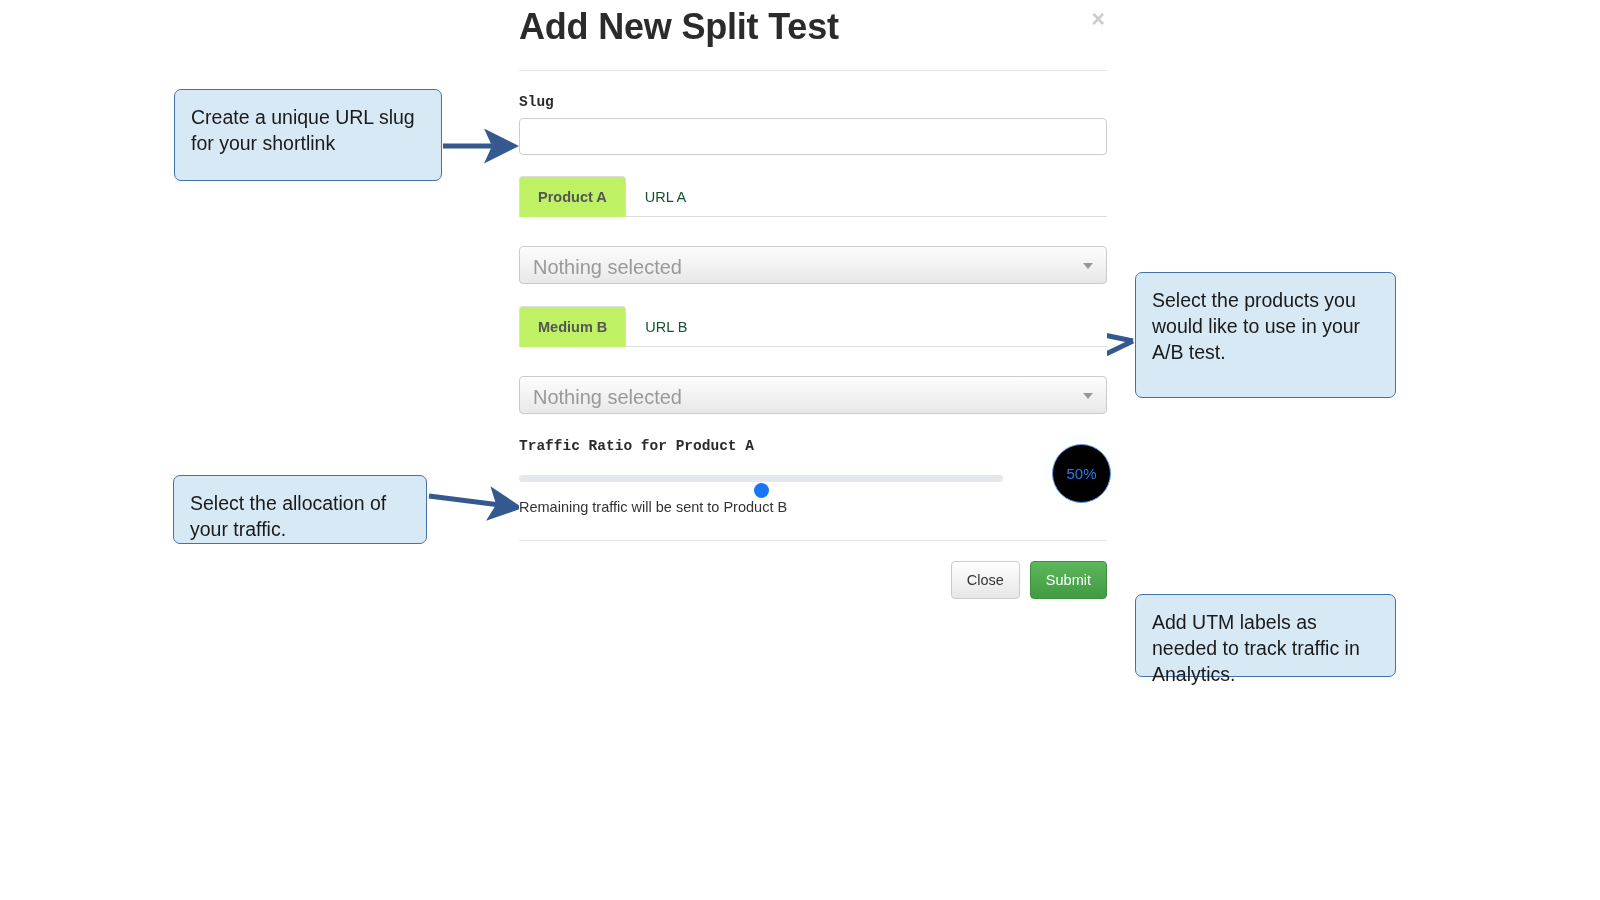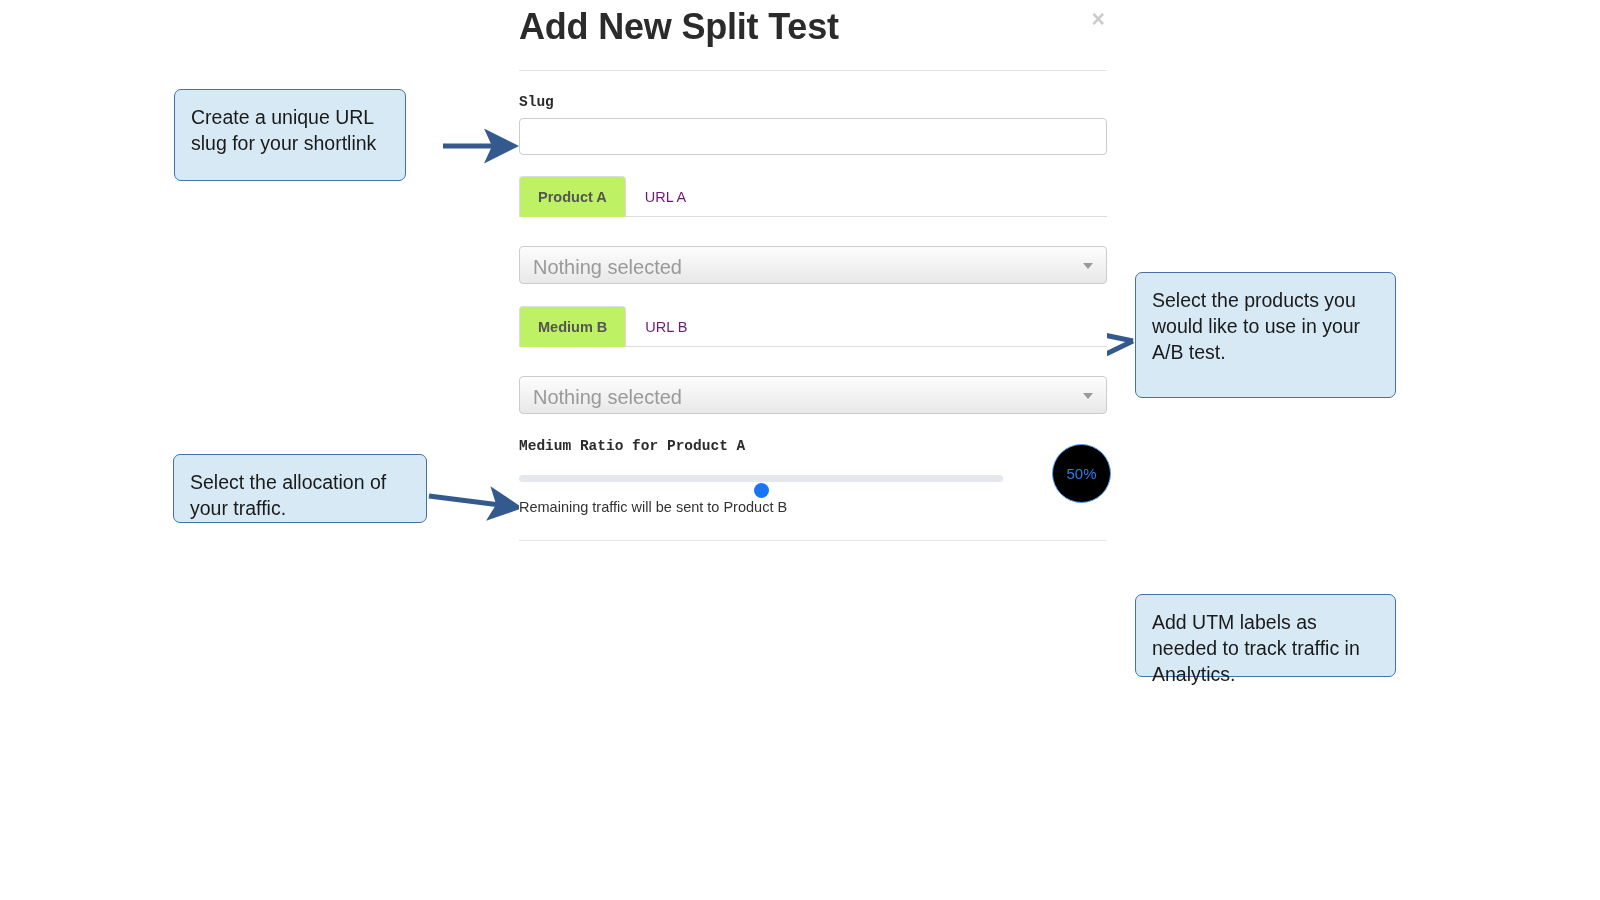--- a/index.html
+++ b/index.html
@@ -87,21 +87,21 @@
   }
   .tab {
     font-size: 14.5px;
     padding: 10px 18px 10px 18px;
     line-height: 20px;
     border: 1px solid transparent;
     border-bottom: none;
     border-radius: 4px 4px 0 0;
     margin-bottom: -1px;
     cursor: pointer;
-    color: #701a75;
+    color: #14532d;
   }
   .tab.active {
     background: #bef264;
     border-color: #dddddd;
     border-bottom-color: #ffffff;
     color: #555555;
     font-weight: bold;
     cursor: default;
   }
 
@@ -231,29 +231,29 @@
   </defs>
 
   <line x1="443" y1="146" x2="512" y2="146" stroke="#34598f" stroke-width="5" marker-end="url(#ah)"></line>
 
   <line x1="1133" y1="341" x2="1022" y2="318" stroke="#34598f" stroke-width="5" marker-end="url(#ah)"></line>
   <line x1="1133" y1="341" x2="1027" y2="392" stroke="#34598f" stroke-width="5" marker-end="url(#ah)"></line>
 
   <line x1="429" y1="496" x2="516" y2="507" stroke="#34598f" stroke-width="5" marker-end="url(#ah)"></line>
 </svg>
 
-<div class="callout" style="left:174px; top:89px; width:232px; height:92px;">
+<div class="callout" style="left:174px; top:89px; width:268px; height:92px;">
   <span>Create a unique URL slug for your shortlink</span>
 </div>
 
 <div class="callout" style="left:1135px; top:272px; width:261px; height:126px;">
   <span>Select the products you would like to use in your A/B test.</span>
 </div>
 
-<div class="callout" style="left:173px; top:454px; width:254px; height:69px;">
+<div class="callout" style="left:173px; top:475px; width:254px; height:69px;">
   <span>Select the allocation of your traffic.</span>
 </div>
 
 <div class="callout" style="left:1135px; top:594px; width:261px; height:83px;">
   <span>Add UTM labels as needed to track traffic in Analytics.</span>
 </div>
 
 <div id="modal">
 
   <div class="modal-header">
@@ -282,26 +282,30 @@
     <div class="tab active">Medium B</div>
     <div class="tab">URL B</div>
   </div>
 
   <div class="select-box" style="margin-top:29px;">
     <span class="select-text">Nothing selected</span>
     <span class="select-caret"></span>
   </div>
 
   <div style="margin-top:24px;">
-    <label class="form-label">Medium Ratio for Product A</label>
+    <label class="form-label">Traffic Ratio for Product A</label>
     <div class="slider-row" style="margin-top:9px;">
       <div class="slider-track">
         <div class="slider-handle" id="slider-handle" style="left: 50%;"></div>
       </div>
       <div class="slider-badge">50%</div>
     </div>
     <div class="slider-help">Remaining traffic will be sent to Product B</div>
   </div>
 
 
   <div class="divider" style="margin-top:25px;"></div>
+  <div style="margin-top:20px; display:flex; justify-content:flex-end; gap:10px;">
+    <button class="btn btn-default">Close</button>
+    <button class="btn btn-success">Submit</button>
+  </div>
 
 </div>
 
 </body></html>

